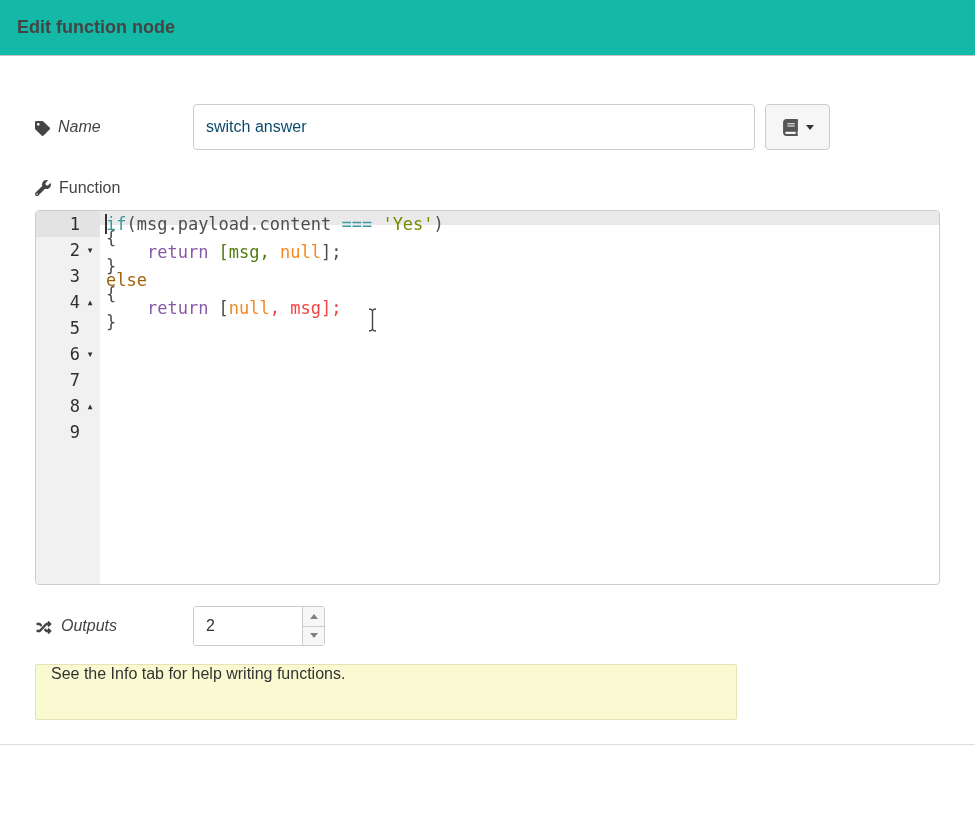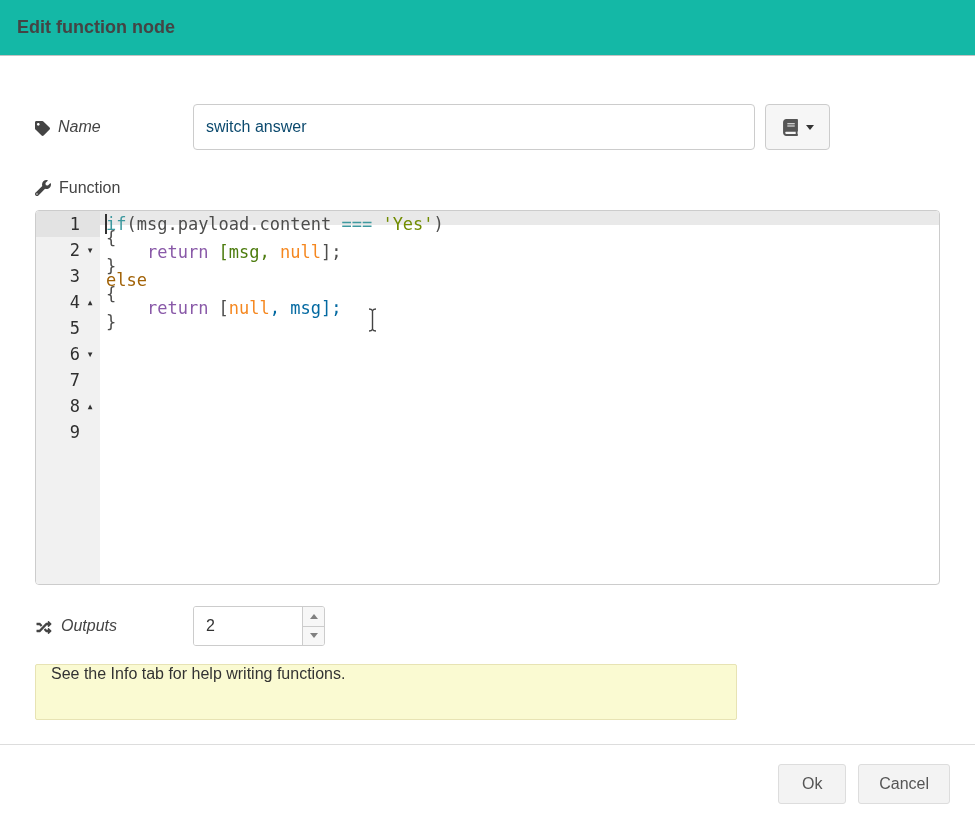--- a/index.html
+++ b/index.html
@@ -153,21 +153,21 @@
             <span class="fold"></span>
           </div>
         </div>
       <div class="code">
           <div class="code-line active"><span class="text-caret"></span><span style="color: rgb(62, 153, 159);">if</span><span style="color: rgb(77, 77, 76);">(msg.payload.content </span><span style="color: rgb(62, 153, 159);">===</span><span style="color: rgb(77, 77, 76);"> </span><span style="color: rgb(113, 140, 0);">'Yes'</span><span style="color: rgb(77, 77, 76);">)</span></div>
           <div class="code-line"><span style="color: rgb(77, 77, 76);">{</span></div>
           <div class="code-line"><span style="color: rgb(77, 77, 76);">    </span><span style="color: rgb(137, 89, 168);">return</span><span style="color: #4d7c0f;"> [msg, </span><span style="color: rgb(245, 135, 31);">null</span><span style="color: rgb(77, 77, 76);">];</span></div>
           <div class="code-line"><span style="color: rgb(77, 77, 76);">}</span></div>
           <div class="code-line"><span style="color: #a16207;">else</span></div>
           <div class="code-line"><span style="color: rgb(77, 77, 76);">{</span></div>
-          <div class="code-line"><span style="color: rgb(77, 77, 76);">    </span><span style="color: rgb(137, 89, 168);">return</span><span style="color: rgb(77, 77, 76);"> [</span><span style="color: rgb(245, 135, 31);">null</span><span style="color: #0369a1;">, msg];</span></div>
+          <div class="code-line"><span style="color: rgb(77, 77, 76);">    </span><span style="color: rgb(137, 89, 168);">return</span><span style="color: rgb(77, 77, 76);"> [</span><span style="color: rgb(245, 135, 31);">null</span><span style="color: #ef4444;">, msg];</span></div>
           <div class="code-line"><span style="color: rgb(77, 77, 76);">}</span></div>
           <div class="code-line"></div>
         </div>
       <span class="ibeam">
         <svg width="13" height="26" viewBox="0 0 13 26">
             <path d="M3 2 C4.5 2 6 2.8 6.5 3.6 C7 2.8 8.5 2 10 2 M6.5 3.6 V22.4 M3 24 C4.5 24 6 23.2 6.5 22.4 C7 23.2 8.5 24 10 24" fill="none" stroke="#444" stroke-width="1.4"></path>
           </svg>
       </span>
     </div>
 
@@ -194,18 +194,14 @@
     </div>
 
     <div class="form-tips">
       <span>See the Info tab for help writing functions.</span>
     </div>
 
   </div>
 
   <div class="divider"></div>
 
-  <div class="dialog-footer">
-    <button class="btn">Ok</button>
-    <button class="btn">Cancel</button>
-  </div>
 
 </div>
 
 </body></html>

